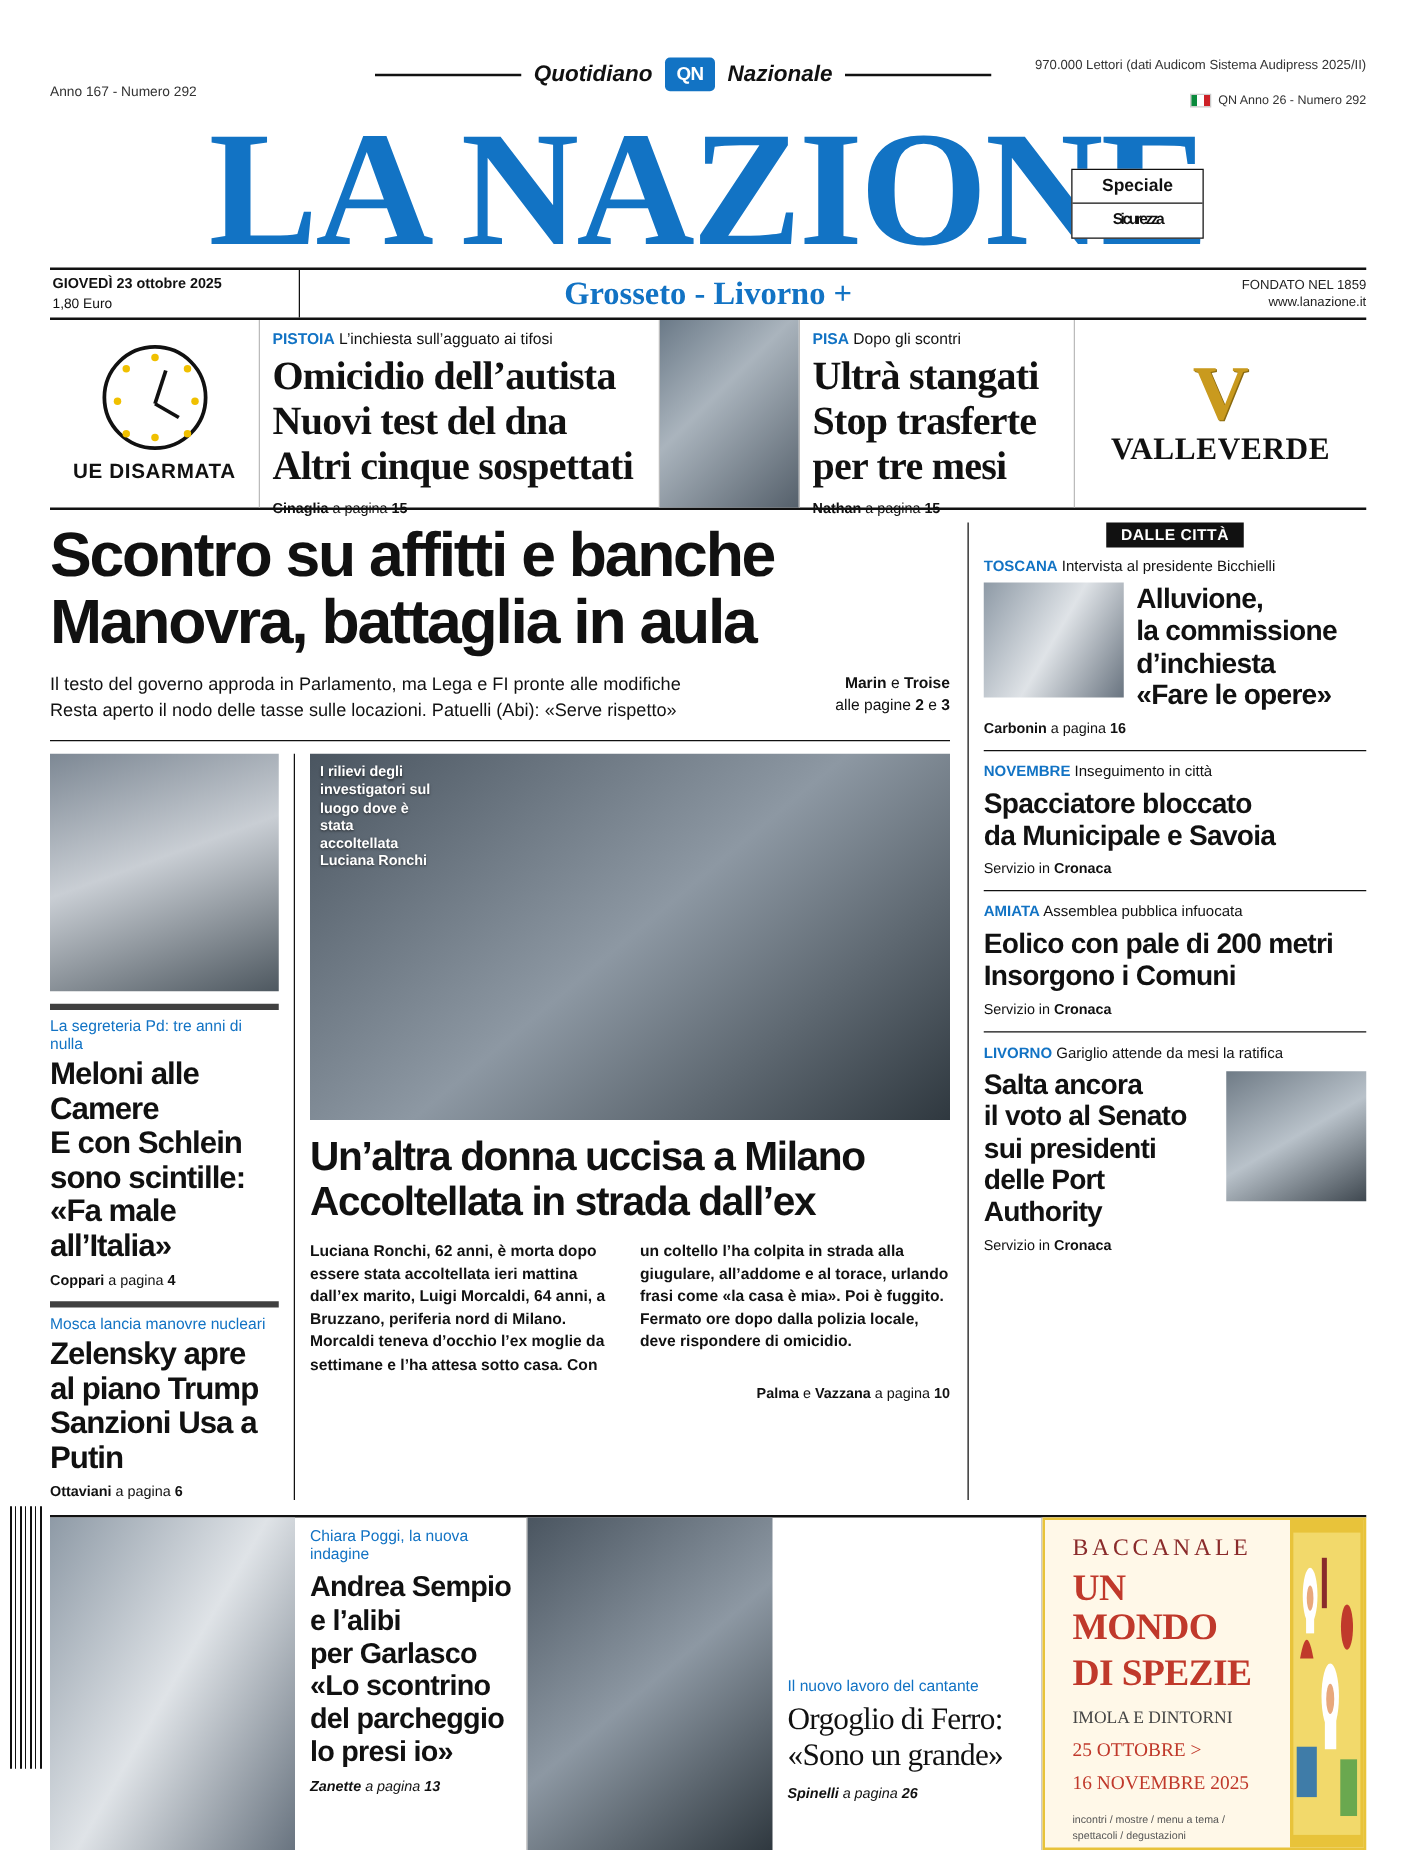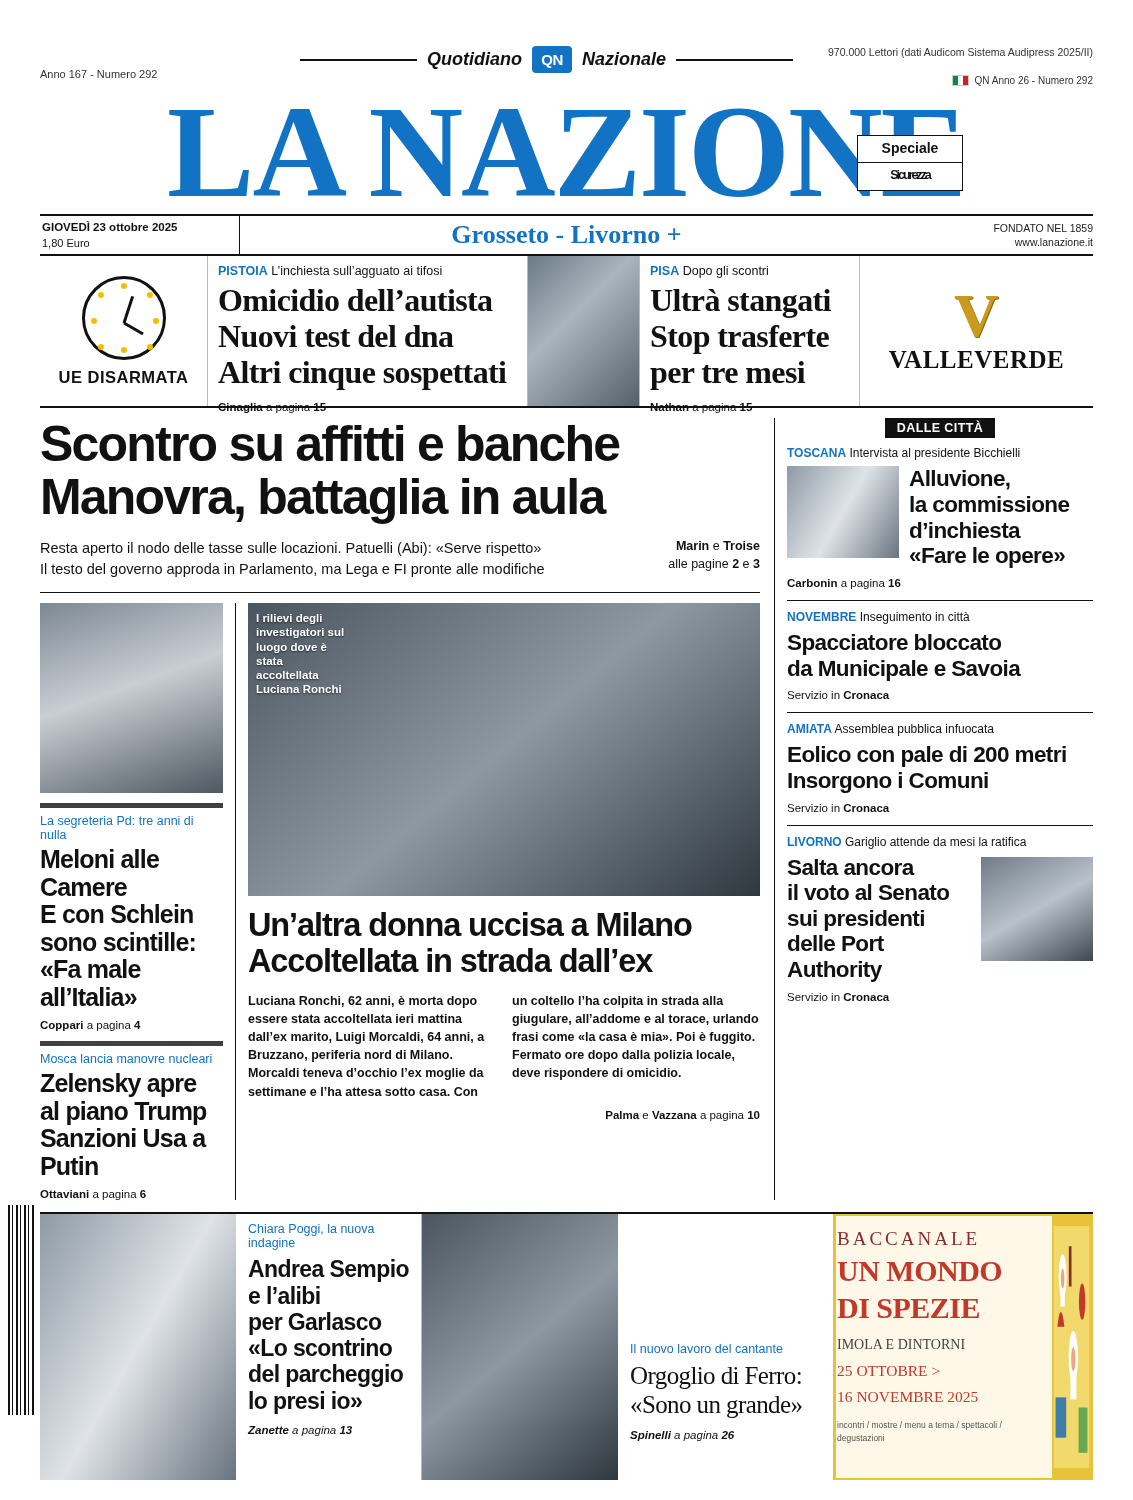--- a/index.html
+++ b/index.html
@@ -129,21 +129,21 @@
   .b-photo { width:196px; background:#c3c8cd; }
   .b-col { padding:8px 12px 0; border-right:1px solid #bbb; }
   .b1 { width:186px; }
   .b2 { width:216px; }
   .b-kicker { font-size:12.5px; color:#1273c4; margin-bottom:6px; }
   .b-head { font-family:"Liberation Sans", sans-serif; font-weight:bold; font-size:23px; line-height:1.14; letter-spacing:-0.6px; }
   .b-by { font-size:11.5px; margin-top:10px;font-style:italic; }
   .b-by b { font-weight:bold; }
   .b-photo2 { width:196px; background:#9aa1a8; }
   .b-ad { flex:1; border:2px solid #e8c33a; background:#fff8e8; display:flex; }
-  .ad-left { width:216px; padding:12px 1px; }
+  .ad-left { width:196px; padding:12px 22px; }
   .ad-right { flex:1; background:#e8c33a; position:relative; overflow:hidden; }
   .ad-bac { font-family:"Liberation Serif", serif; font-size:19px; color:#8a2b2b; letter-spacing:3px; }
   .ad-t1 { font-family:"Liberation Serif", serif; font-weight:bold; font-size:30px; color:#c0392b; line-height:1.02; margin-top:6px; letter-spacing:-0.5px;}
   .ad-t2 { font-family:"Liberation Serif", serif; font-size:14px; color:#444; margin-top:12px; line-height:1.35; }
   .ad-t3 { font-family:"Liberation Serif", serif; font-size:15.5px; color:#c0392b; margin-top:6px; line-height:1.3; }
   .ad-t4 { font-size:8.5px; color:#555; margin-top:12px; line-height:1.5; }
 
   .barcode { position:absolute; left:8px; top:1205px; width:26px; height:240px; }
   .barcode .bars { width:26px; height:210px; background:repeating-linear-gradient(to right,#111 0 2px, #fff 2px 4px, #111 4px 5px, #fff 5px 8px); }
 
@@ -252,22 +252,22 @@
 
   <div class="main">
 
     <div class="left-col">
       <div class="lead-head">
         <div>Scontro su affitti e banche</div>
         <div>Manovra, battaglia in aula</div>
       </div>
       <div class="lead-sub">
         <div class="txt">
+          <div>Il testo del governo approda in Parlamento, ma Lega e FI pronte alle modifiche</div>
           <div>Resta aperto il nodo delle tasse sulle locazioni. Patuelli (Abi): «Serve rispetto»</div>
-          <div>Il testo del governo approda in Parlamento, ma Lega e FI pronte alle modifiche</div>
         </div>
         <div class="by">
           <div><b>Marin</b><span> e </span><b>Troise</b></div>
           <div><span>alle pagine </span><b>2</b><span> e </span><b>3</b></div>
         </div>
       </div>
       <div class="hr-thin"></div>
 
       <div class="lead-body">
 

